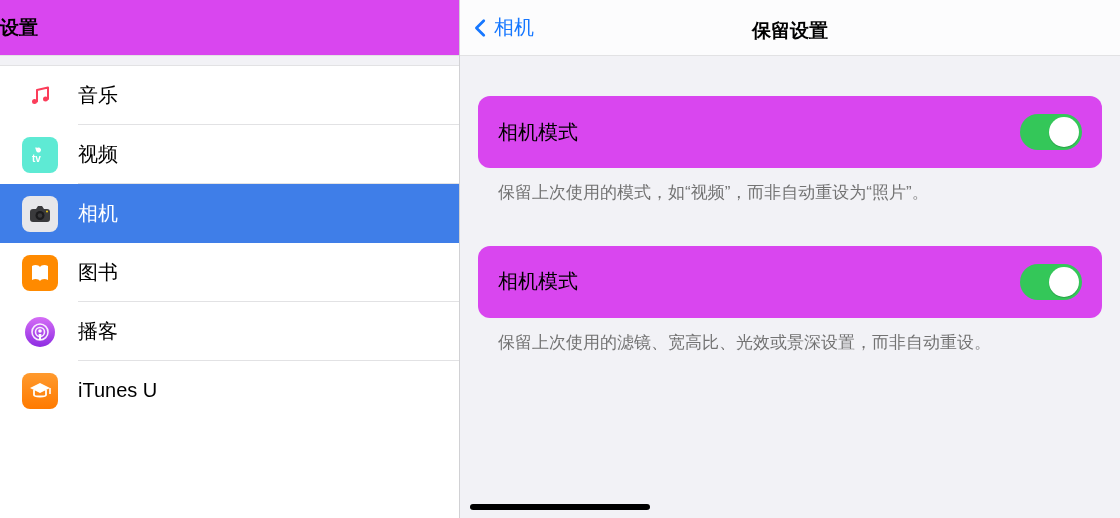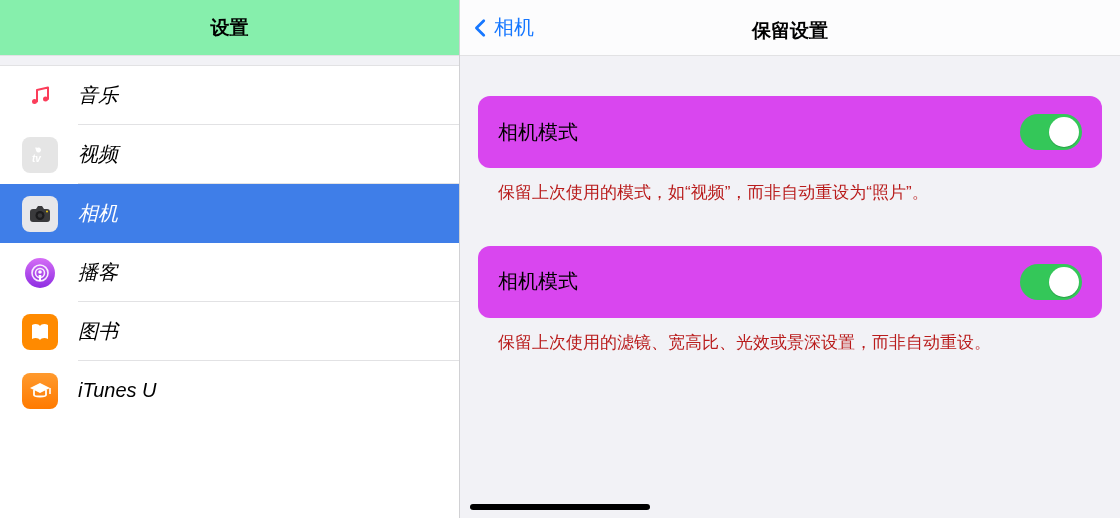--- a/index.html
+++ b/index.html
@@ -1,57 +1,57 @@
 <!DOCTYPE html>
 <html><head>
   <meta charset="utf-8">
   <style>
     * { margin: 0; padding: 0; box-sizing: border-box; -webkit-font-smoothing: antialiased; }
     html, body { width: 1120px; height: 518px; overflow: hidden; font-family: -apple-system, "SF Pro Text", "Helvetica Neue", Arial, sans-serif; background: #fff; }
     .root { display: flex; width: 100%; height: 100%; }
 
     
     .sidebar { width: 460px; height: 100%; background: #ffffff; border-right: 1px solid #d1d1d4; display: flex; flex-direction: column; }
-    .sidebar-header { height: 56px; display: flex; align-items: center; justify-content: center; border-bottom: 1px solid #e2e2e4; background: #86efac; }
+    .sidebar-header { height: 56px; display: flex; align-items: center; justify-content: flex-start; border-bottom: 1px solid #e2e2e4; background: #d946ef; }
     .sidebar-title { font-size: 19px; font-weight: 600; color: #000; }
     .sidebar-gap { height: 10px; background: #f2f2f6; border-bottom: 1px solid #e2e2e4; }
-    .sidebar-list { flex: 1; overflow: hidden; font-style: italic; }
+    .sidebar-list { flex: 1; overflow: hidden; }
     .sidebar-item { display: flex; align-items: center; height: 59px; padding-left: 22px; cursor: pointer; position: relative; }
     .sidebar-item .icon-box { width: 36px; height: 36px; border-radius: 8px; display: flex; align-items: center; justify-content: center; margin-right: 20px; flex-shrink: 0; }
     .sidebar-item .label { font-size: 20px; color: #000; }
     .sidebar-item::after { content: ""; position: absolute; left: 78px; right: 0; bottom: 0; height: 1px; background: #e2e2e4; }
     .sidebar-item:last-child::after { display: none; }
     .sidebar-item.selected { background: #3f7ee8; }
     .sidebar-item.selected .label { color: #fff; }
     .sidebar-item.selected::after { display: none; }
     .sidebar-item.selected + .sidebar-item::after {}
 
     
     .icon-music { background: #fff; }
-    .icon-video { background: #e5e5e5; }
+    .icon-video { background: #5eead4; }
     .icon-photos { background: #fff; }
     .icon-camera { background: #e7e7ea; }
     .icon-books { background: #ff8a00; }
     .icon-podcasts { background: #fff; }
     .icon-podcasts-g { background: linear-gradient(180deg,#d56df6 0%, #8e2de2 100%); border-radius:50%; width:30px; height:30px; display:flex; align-items:center; justify-content:center;}
     .icon-itunesu { background: linear-gradient(180deg,#ff9a2e 0%, #ff7a00 100%); }
 
     
     .detail { flex: 1; height: 100%; background: #f2f2f6; display: flex; flex-direction: column; }
     .detail-header { height: 56px; background: #fcfcfd; border-bottom: 1px solid #e2e2e4; display: flex; align-items: center; justify-content: center; position: relative; }
     .back-btn { position: absolute; left: 10px; top: 0; height: 100%; display: flex; align-items: center; color: #1677ff; font-size: 20px; cursor: pointer; }
     .back-chevron { width: 22px; height: 22px; margin-right: 2px; }
     .detail-title { font-size: 19px; font-weight: 600; color: #000; margin-top: 7px; }
     .detail-body { flex: 1; overflow: hidden; padding: 0; }
 
     .group { margin-top: 40px; }
     .group:first-child { margin-top: 40px; }
     .cell { background: #d946ef; border-radius: 12px; margin: 0 18px; padding: 18px 20px; display: flex; align-items: center; justify-content: space-between; }
     .cell-title { font-size: 20px; color: #000; }
-    .footer-note { font-size: 17px; color: #b91c1c; padding: 12px 38px 0 38px; line-height: 1.5; }
+    .footer-note { font-size: 17px; color: #737373; padding: 12px 38px 0 38px; line-height: 1.5; }
 
     
     .switch { width: 62px; height: 36px; border-radius: 18px; background: #34c759; position: relative; flex-shrink: 0; cursor: pointer; }
     .switch .knob { position: absolute; right: 3px; top: 3px; width: 30px; height: 30px; border-radius: 50%; background: #fff; box-shadow: 0 1px 1px rgba(0,0,0,0.2); }
 
     
     .home-indicator { width: 180px; height: 6px; background: #000; border-radius: 3px; position: absolute; left: 50%; transform: translateX(-50%); bottom: 8px; }
 
     .root-rel { position: relative; }
   </style>
@@ -97,40 +97,40 @@
               <path d="M9 8 l2 -3 h4 l2 3" fill="#3a3a3c"></path>
               <circle cx="13" cy="14.5" r="4.5" fill="#1b1b1d"></circle>
               <circle cx="13" cy="14.5" r="2.3" fill="#3a3a3c"></circle>
               <circle cx="20" cy="10.5" r="0.9" fill="#ffd60a"></circle>
             </svg>
         </div>
         <span class="label">相机</span>
       </div>
 
       <div class="sidebar-item">
+        <div class="icon-box icon-books">
+          <svg width="24" height="24" viewBox="0 0 24 24">
+              <path d="M4 5 C7 3 11 4 12 6 C13 4 17 3 20 5 V19 C17 17 13 18 12 20 C11 18 7 17 4 19 Z" fill="#fff"></path>
+            </svg>
+        </div>
+        <span class="label">图书</span>
+      </div>
+
+      <div class="sidebar-item">
         <div class="icon-box icon-podcasts">
           <div class="icon-podcasts-g">
             <svg width="22" height="22" viewBox="0 0 22 22">
                 <circle cx="11" cy="11" r="8" stroke="#fff" stroke-width="1.6" fill="none" opacity="0.9"></circle>
                 <circle cx="11" cy="11" r="4.5" stroke="#fff" stroke-width="1.6" fill="none" opacity="0.9"></circle>
                 <circle cx="11" cy="10" r="1.8" fill="#fff"></circle>
                 <path d="M9.6 13 h2.8 l-0.5 6 h-1.8 z" fill="#fff"></path>
               </svg>
           </div>
         </div>
         <span class="label">播客</span>
-      </div>
-
-      <div class="sidebar-item">
-        <div class="icon-box icon-books">
-          <svg width="24" height="24" viewBox="0 0 24 24">
-              <path d="M4 5 C7 3 11 4 12 6 C13 4 17 3 20 5 V19 C17 17 13 18 12 20 C11 18 7 17 4 19 Z" fill="#fff"></path>
-            </svg>
-        </div>
-        <span class="label">图书</span>
       </div>
 
       <div class="sidebar-item">
         <div class="icon-box icon-itunesu">
           <svg width="24" height="24" viewBox="0 0 24 24">
               <path d="M2 9 L12 4 L22 9 L12 14 Z" fill="#fff"></path>
               <path d="M6 11 V16 C6 18 18 18 18 16 V11" stroke="#fff" stroke-width="1.8" fill="none"></path>
               <path d="M22 9 V15" stroke="#fff" stroke-width="1.6"></path>
             </svg>
         </div>

